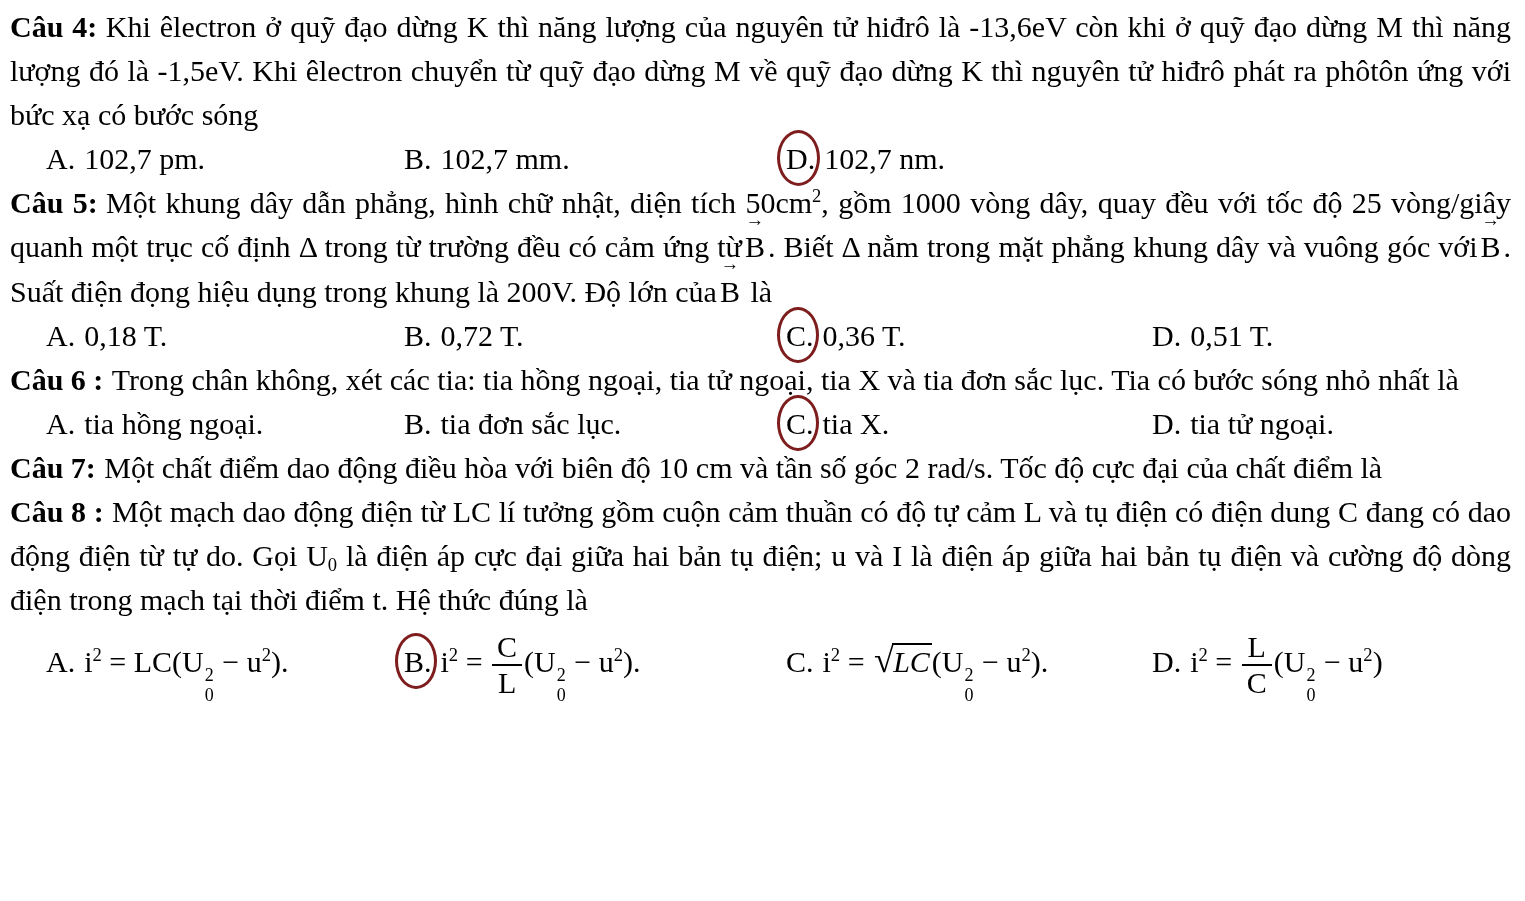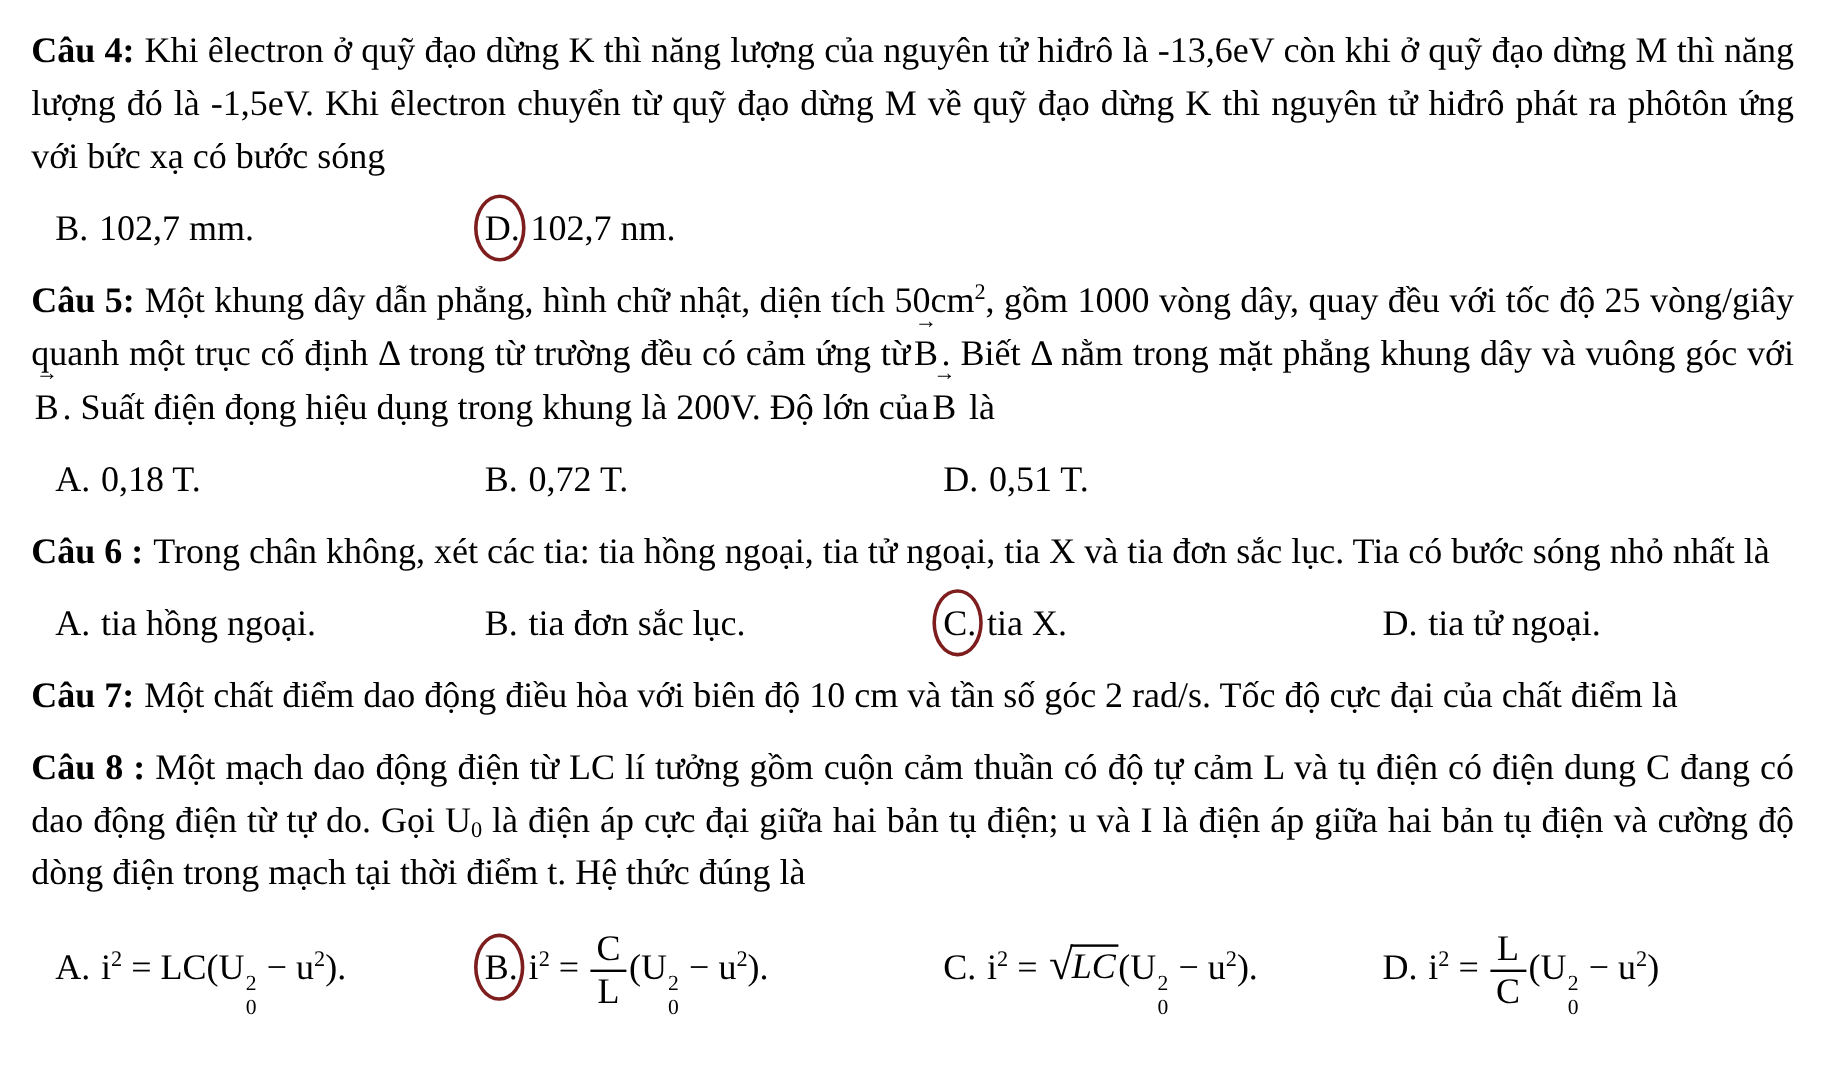--- a/index.html
+++ b/index.html
@@ -5,21 +5,21 @@
   :root{ --circle-color:#7e1d1d; }
   html,body{ margin:0; padding:0; }
   body{
     width:1525px; height:901px; overflow:hidden;
     background:#ffffff; color:#000000;
     font-family:"Liberation Serif","DejaVu Serif",serif;
     font-size:30px;
   }
   .page{ padding:5px 14px 0 10px; }
   .stem{
-    margin:16px; text-align:justify; line-height:1.47;
+    margin:0; text-align:justify; line-height:1.47;
   }
   .q-label{ font-weight:bold; margin-right:0.28em; }
   .options{
     display:grid;
     grid-template-columns:358px 382px 366px 1fr;
     padding-left:36px; line-height:1.47;
     align-items:baseline;
   }
   .options.formula-row{ padding-top:8px; padding-bottom:2px; }
   .option{ white-space:nowrap; }
@@ -56,35 +56,37 @@
   .sqrt .rad{ font-size:1.22em; line-height:0.95; }
   .sqrt .radicand{ border-top:2.5px solid #000; padding:0 2px 0 1px; margin-left:-2px; line-height:1.15;font-style:italic; }
 </style>
 </head>
 <body style="background: rgb(255, 255, 255); color: rgb(0, 0, 0);">
 
 <main class="page">
   <section class="question">
     <p class="stem"><b class="q-label">Câu 4:</b><span class="stem-text">Khi êlectron ở quỹ đạo dừng K thì năng lượng của nguyên tử hiđrô là -13,6eV còn khi ở quỹ đạo dừng M thì năng lượng đó là -1,5eV. Khi êlectron chuyển từ quỹ đạo dừng M về quỹ đạo dừng K thì nguyên tử hiđrô phát ra phôtôn ứng với bức xạ có bước sóng</span></p>
     <div class="options">
+  <div class="option"><span class="opt-label">A.</span><span class="opt-content">102,7 pm.</span></div>
 
   <div class="option"><span class="opt-label">B.</span><span class="opt-content">102,7 mm.</span></div>
 
 
   <div class="option"><span class="opt-label circled">D.</span><span class="opt-content">102,7 nm.</span></div>
 </div>
   </section>
 
   <section class="question">
     <p class="stem"><b class="q-label">Câu 5:</b><span class="stem-text">Một khung dây dẫn phẳng, hình chữ nhật, diện tích 50cm<sup>2</sup>, gồm 1000 vòng dây, quay đều với tốc độ 25 vòng/giây quanh một trục cố định Δ trong từ trường đều có cảm ứng từ<span class="vec">B</span>. Biết Δ nằm trong mặt phẳng khung dây và vuông góc với<span class="vec">B</span>. Suất điện đọng hiệu dụng trong khung là 200V. Độ lớn của<span class="vec">B</span> là</span></p>
     <div class="options">
   <div class="option"><span class="opt-label">A.</span><span class="opt-content">0,18 T.</span></div>
 
   <div class="option"><span class="opt-label">B.</span><span class="opt-content">0,72 T.</span></div>
 
+  <div class="option"><span class="opt-label circled">C.</span><span class="opt-content">0,36 T.</span></div>
 
   <div class="option"><span class="opt-label">D.</span><span class="opt-content">0,51 T.</span></div>
 </div>
   </section>
 
   <section class="question">
     <p class="stem"><b class="q-label">Câu 6 :</b><span class="stem-text">Trong chân không, xét các tia: tia hồng ngoại, tia tử ngoại, tia X và tia đơn sắc lục. Tia có bước sóng nhỏ nhất là</span></p>
     <div class="options">
   <div class="option"><span class="opt-label">A.</span><span class="opt-content">tia hồng ngoại.</span></div>
 

